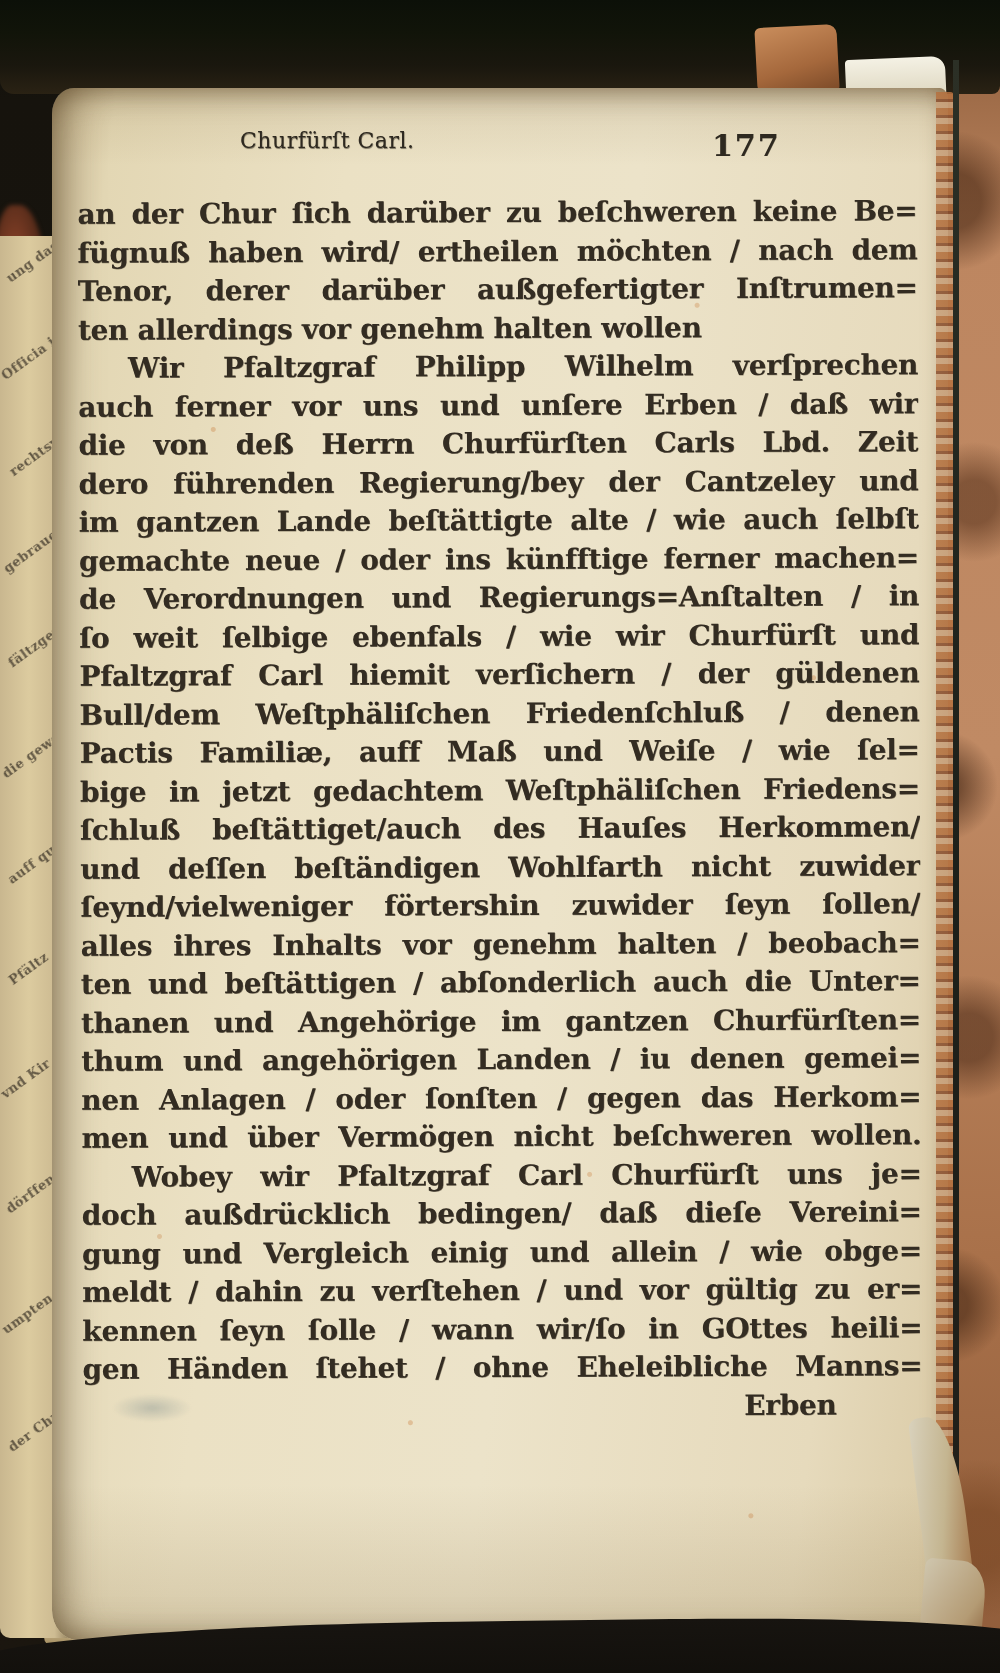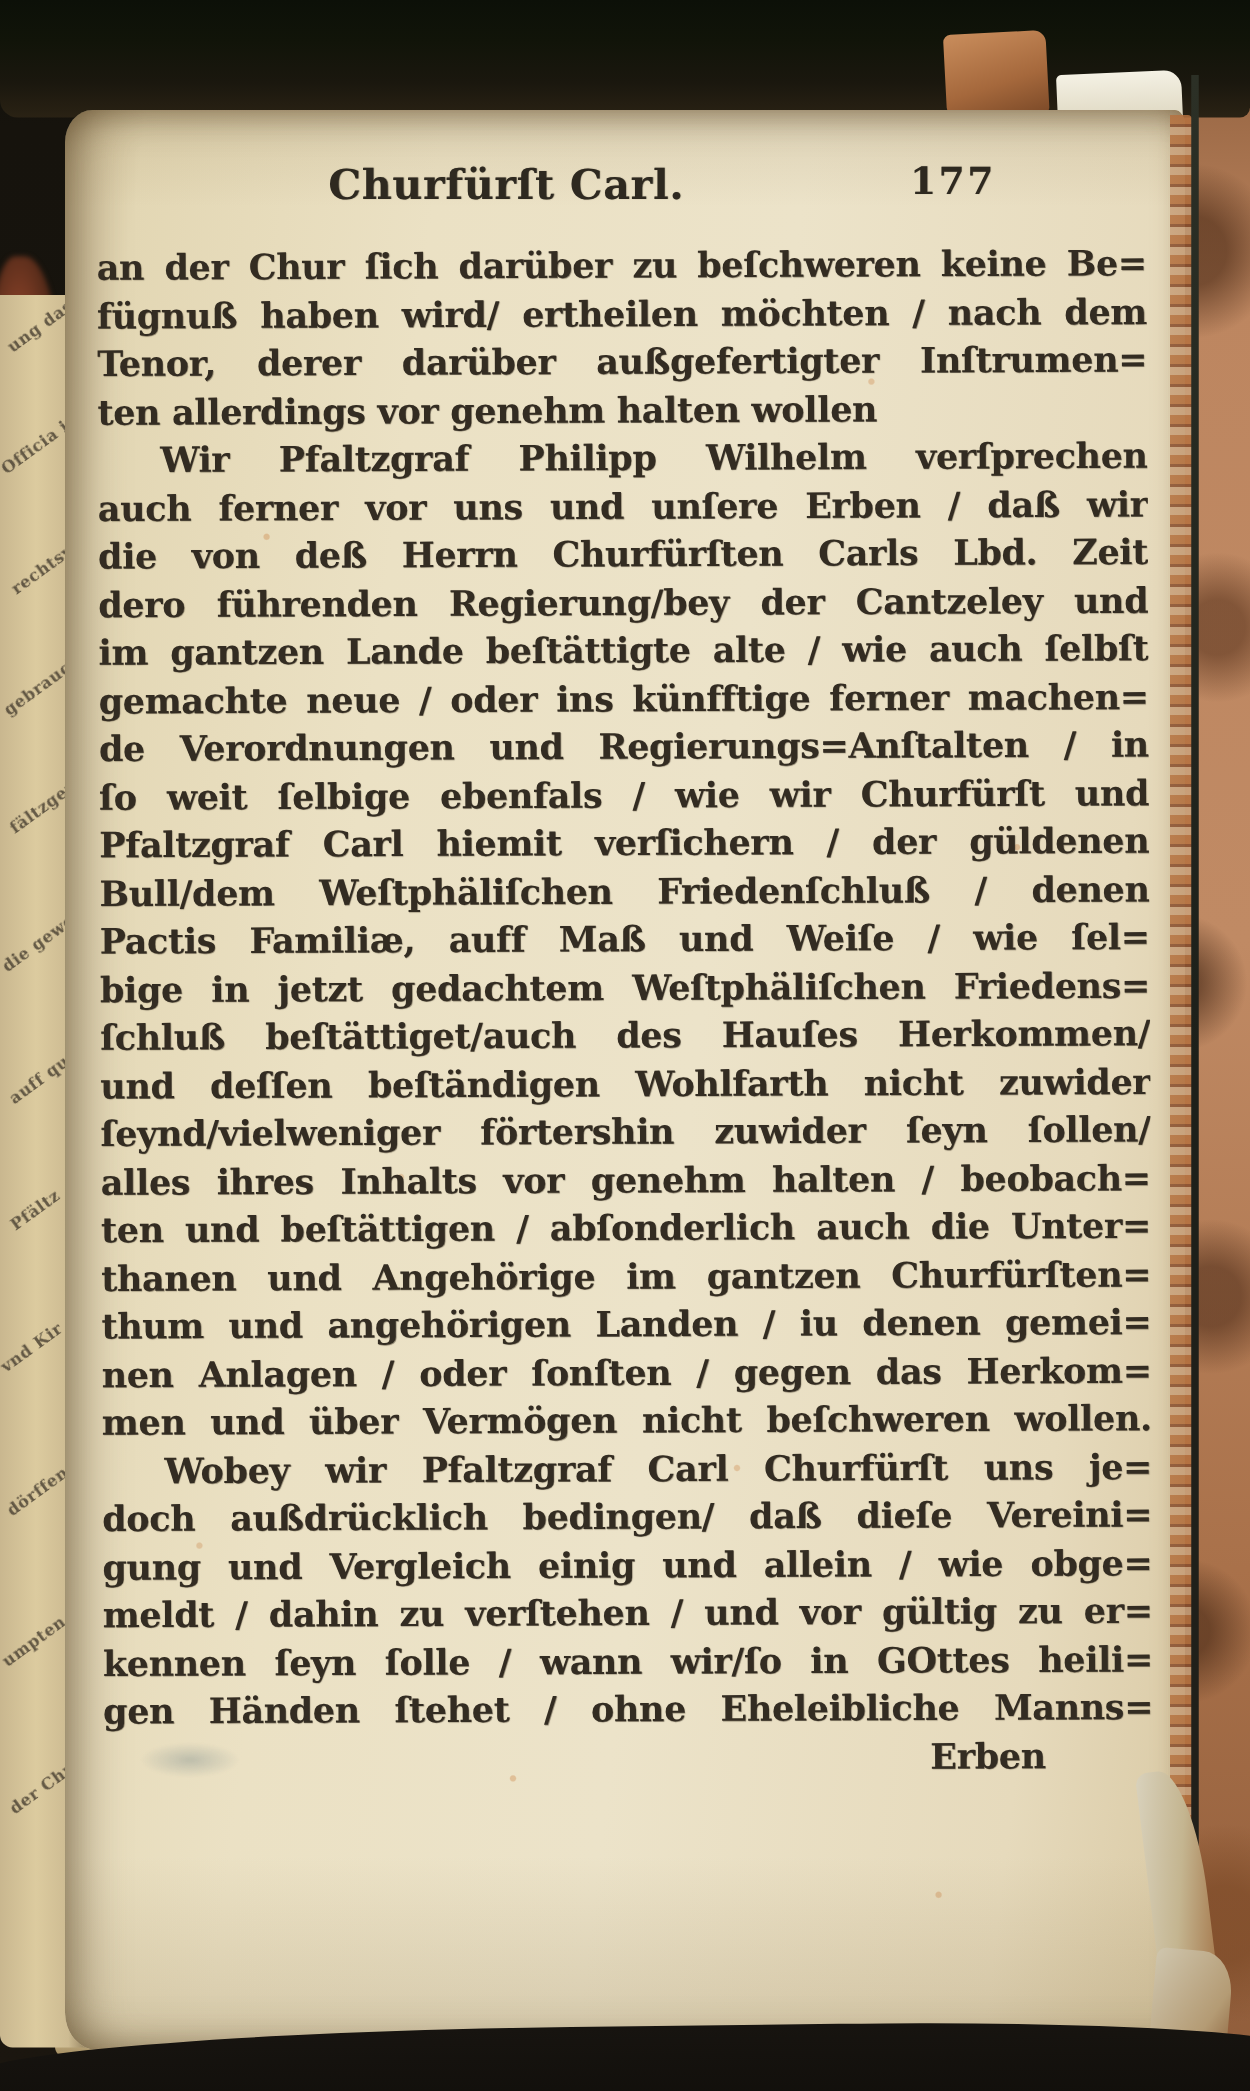--- a/index.html
+++ b/index.html
@@ -96,26 +96,26 @@
     background:repeating-linear-gradient(180deg,#b5713f 0 7px,#8a4f2e 7px 10px,#caa27c 10px 16px);
     opacity:.85;border-radius:0 4px 4px 0;
   }
   .edge-gap{
     position:absolute;left:953px;top:60px;width:6px;height:1590px;z-index:6;
     background:linear-gradient(180deg,#2c3026,#1d201a 50%,#23201a);
   }
   
   .pg-header{position:absolute;left:0;top:40px;width:100%;height:46px;}
   .running-title{
-    position:absolute;left:188px;width:330px;text-align:center;
-    font-size:33px;font-weight:700;color:#2e2920;letter-spacing:.5px;
+    position:absolute;left:188px;width:330px;
+    font-size:22px;font-weight:400;color:#2e2920;letter-spacing:.5px;
     text-shadow:.5px .5px .7px rgba(46,40,28,.55);
   }
   .pg-num{
-    position:absolute;left:676px;font-size:30px;font-weight:700;color:#2e2920;
+    position:absolute;left:660px;font-size:30px;font-weight:700;color:#2e2920;
     letter-spacing:2px;text-shadow:.4px .4px .6px rgba(46,40,28,.5);
   }
   .textblock{
     position:absolute;left:28px;top:106px;width:840px;
     transform:rotate(-.25deg);
     font-size:28px;font-weight:700;color:#332c22;letter-spacing:-.3px;
     text-shadow:.45px .45px .6px rgba(50,40,25,.5);
   }
   .line{height:38.5px;line-height:38px;overflow:hidden;text-align:justify;white-space:normal;}
   .line::after{content:"";display:inline-block;width:100%;height:0;}

